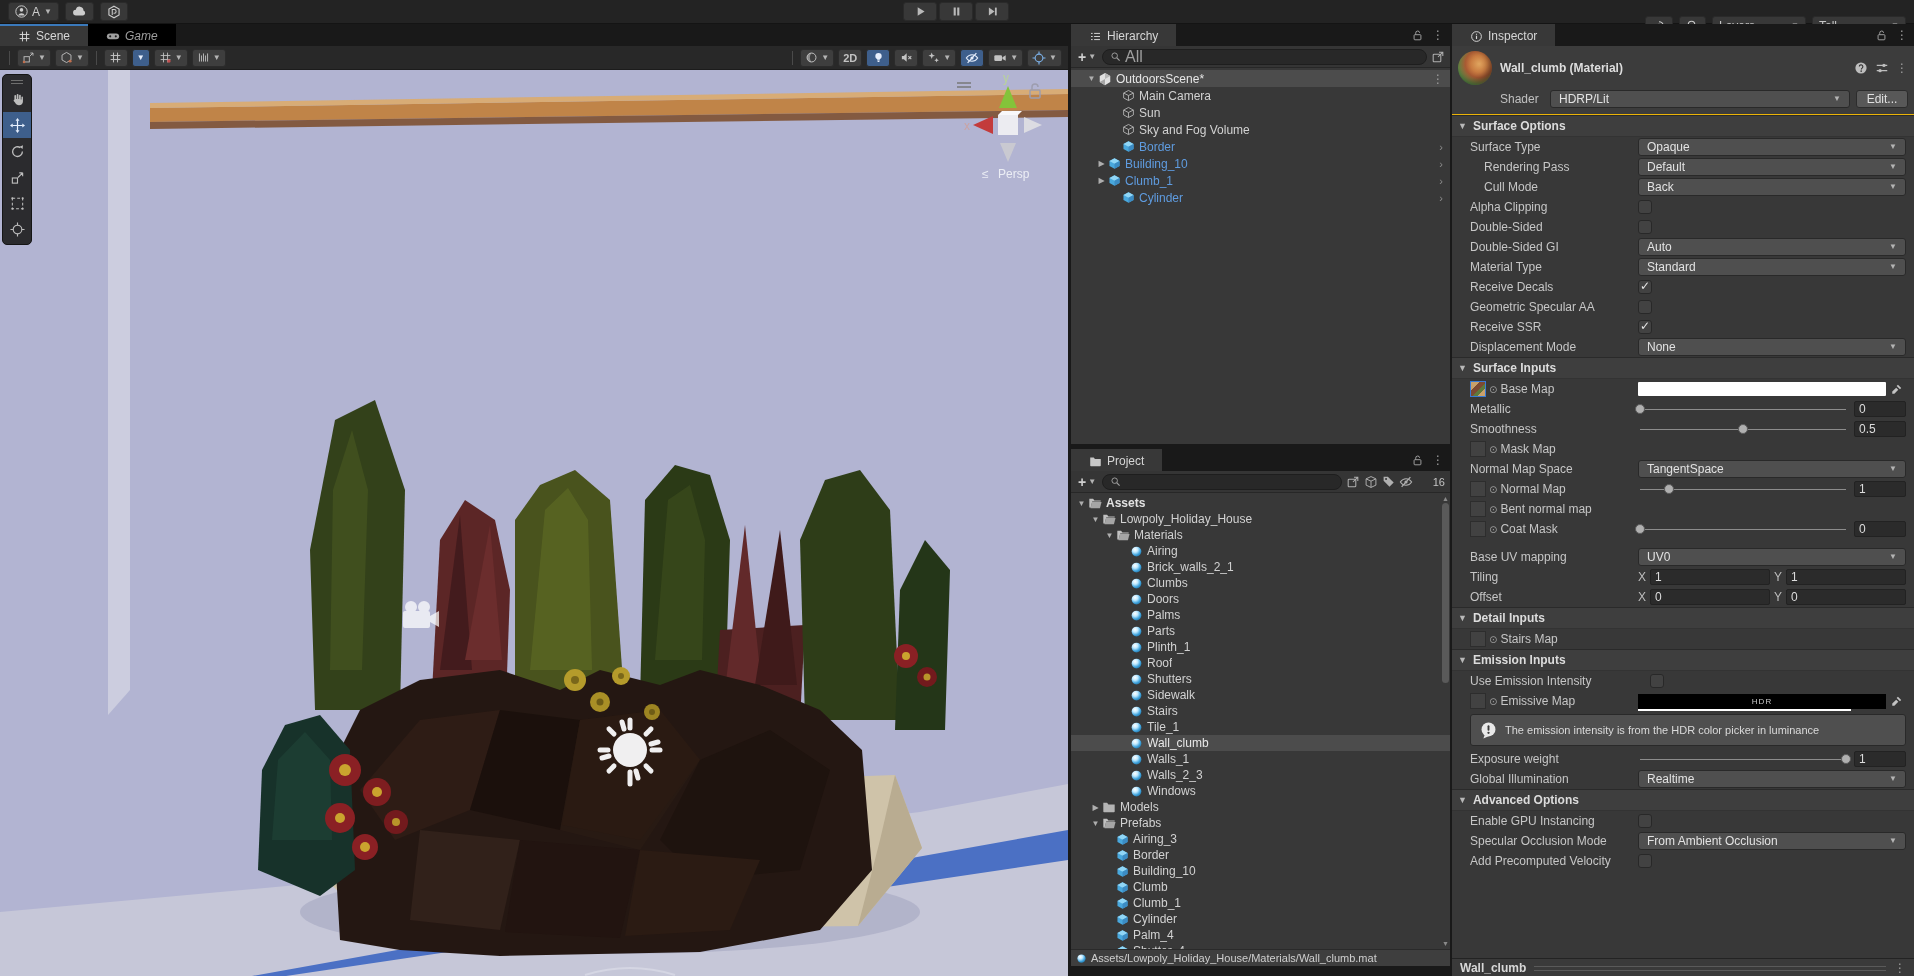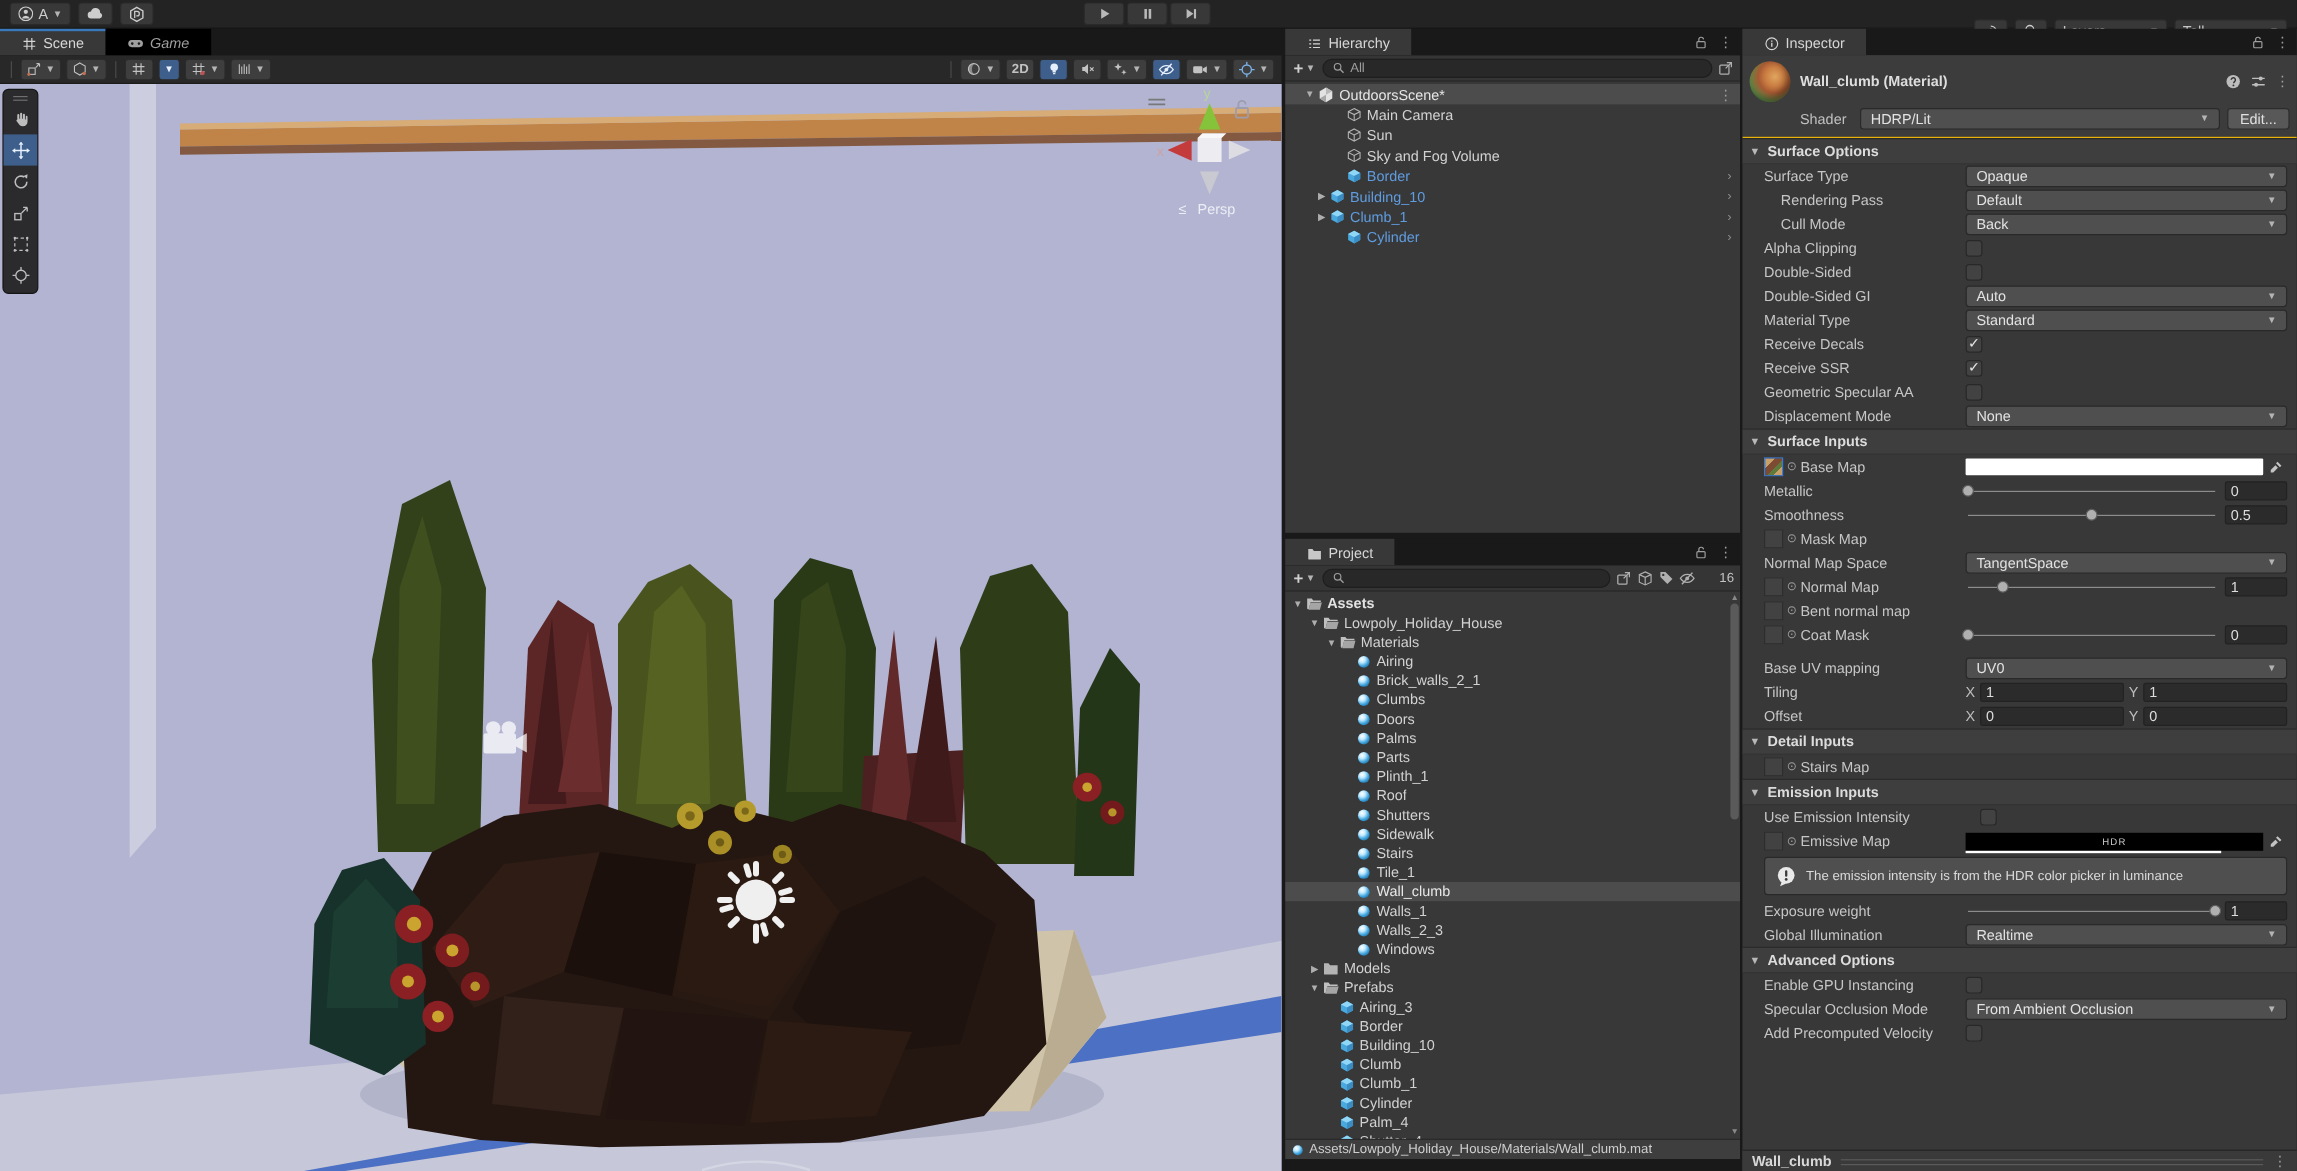--- a/index.html
+++ b/index.html
@@ -45,21 +45,21 @@
   .tools-handle{height:9px;display:flex;flex-direction:column;justify-content:center;gap:2px;padding:0 8px;}
   .tools-handle i{display:block;height:1px;background:#6e6e6e;}
   .tool-btn{width:100%;height:26px;display:flex;align-items:center;justify-content:center;color:#bdbdbd;}
   .tool-btn.active{background:#3e5f8c;color:#e8f1ff;}
   
   .mid{position:absolute;left:1071px;top:24px;width:379px;height:952px;display:flex;flex-direction:column;}
   .panel-toolbar{height:22px;background:#353535;border-bottom:1px solid #272727;
     display:flex;align-items:center;gap:4px;padding:0 5px;}
   .plus-btn{display:flex;align-items:center;gap:2px;color:#d0d0d0;font-size:14px;font-weight:bold;padding:0 2px;}
   .searchbox{flex:1;height:16px;background:#282828;border:1px solid #1e1e1e;border-radius:9px;
-    display:flex;align-items:center;gap:4px;padding:0 7px;color:#9e9e9e;font-size:11px;}
+    display:flex;align-items:center;gap:4px;padding:0 7px;color:#9e9e9e;font-size:16px;}
   .tree{background:#383838;overflow:hidden;position:relative;flex:1;}
   .trow{display:flex;align-items:center;height:16px;white-space:nowrap;color:#d2d2d2;}
   .trow.h{height:17px;}
   .trow.sel{background:#4c4c4c;}
   .trow .exp{width:13px;text-align:center;color:#aeaeae;font-size:8px;flex:none;}
   .trow .sp{width:13px;flex:none;}
   .trow svg{margin-right:4px;}
   .trow .lbl{overflow:hidden;text-overflow:ellipsis;}
   .trow .lbl.prefab{color:#5f9ce0;}
   .trow .chev{margin-left:auto;padding-right:7px;color:#8d8d8d;font-size:11px;}
@@ -1072,26 +1072,26 @@
         <div class="dd">
             <span>Standard</span>
             <span class="caret">▼</span>
           </div>
         </div>
       <div class="irow">
           <span class="ilabel">Receive Decals</span>
         <div class="cb on"></div>
         </div>
       <div class="irow">
+          <span class="ilabel">Geometric Specular AA</span>
+        <div class="cb"></div>
+        </div>
+      <div class="irow">
           <span class="ilabel">Receive SSR</span>
         <div class="cb on"></div>
-        </div>
-      <div class="irow">
-          <span class="ilabel">Geometric Specular AA</span>
-        <div class="cb"></div>
         </div>
       <div class="irow">
           <span class="ilabel">Displacement Mode</span>
         <div class="dd">
             <span>None</span>
             <span class="caret">▼</span>
           </div>
         </div>
 
       <div class="sec-head">

